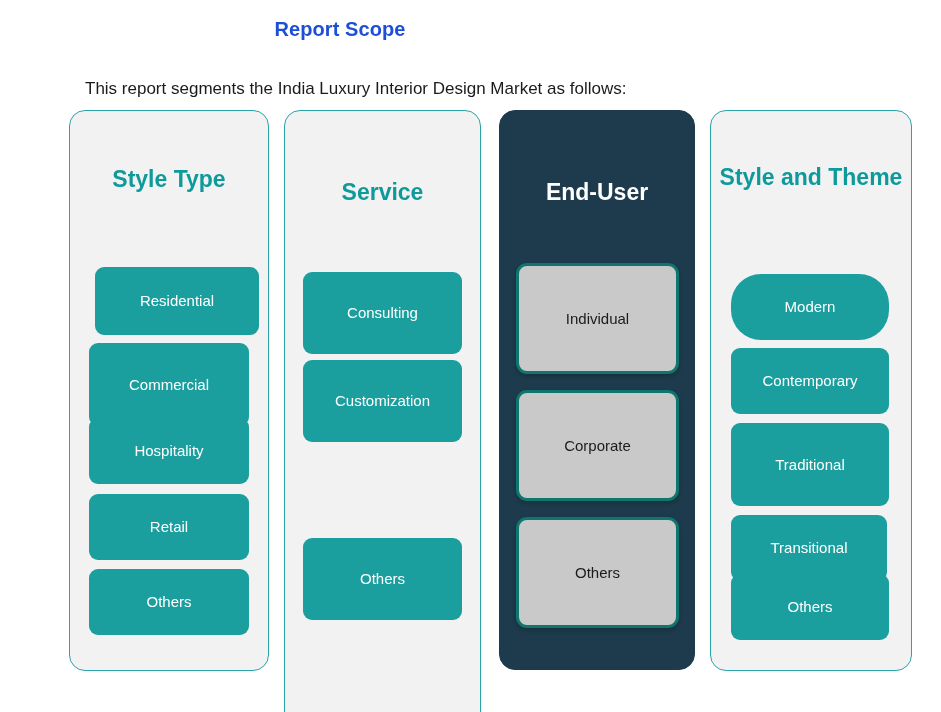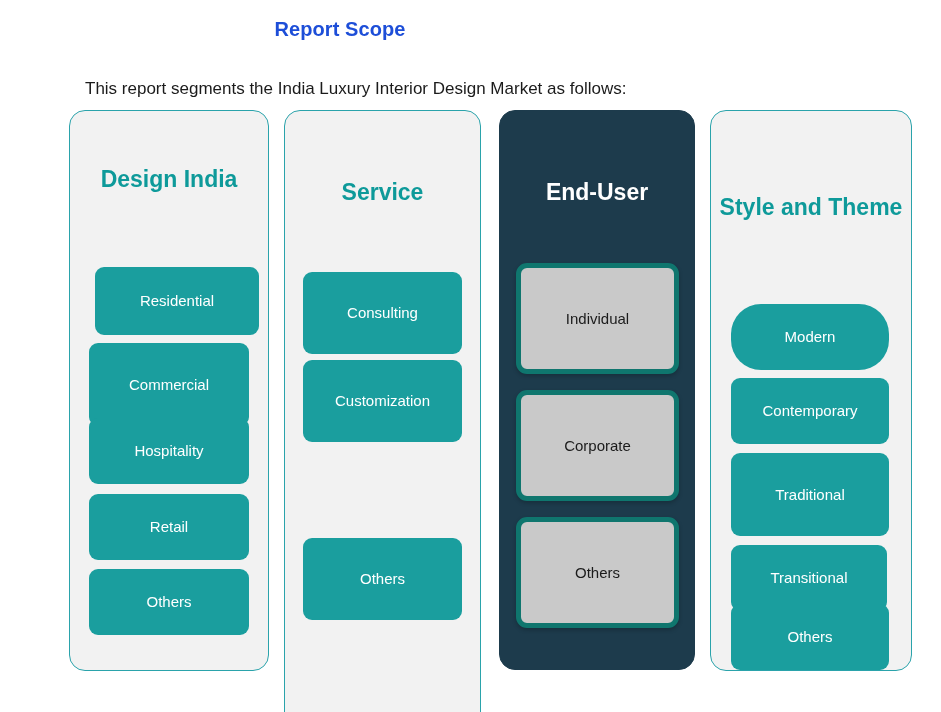--- a/index.html
+++ b/index.html
@@ -101,35 +101,35 @@
     font-size: 15px;
     line-height: 1.2;
   }
   .item.teal {
     background: #1a9e9e;
     color: #ffffff;
   }
   .item.grey {
     background: #c9c9c9;
     color: #1b1b1b;
-    border: 5px solid #0f766e;
+    border: 3px solid #0f766e;
     border-radius: 11px;
     box-shadow: 0 2px 4px rgba(0,0,0,.22);
   }
 </style>
 </head>
 <body>
 
 <div id="page-title">Report Scope</div>
 
 <div id="page-subtitle">This report segments the India Luxury Interior Design Market as follows:</div>
 
 <div id="columns">
     <div class="column light col-0">
-      <div class="col-head" style="margin-top: 52px;">Design India</div>
+      <div class="col-head" style="margin-top: 52px;">Style Type</div>
       <div class="items">
         <div class="item teal" style="left: 25px; top: 71px; width: 164px; height: 68px;">Residential</div>
         <div class="item teal" style="left: 19px; top: 147px; width: 160px; height: 83px;">Commercial</div>
         <div class="item teal" style="left: 19px; top: 222px; width: 160px; height: 66px;">Hospitality</div>
         <div class="item teal" style="left: 19px; top: 298px; width: 160px; height: 66px;">Retail</div>
         <div class="item teal" style="left: 19px; top: 373px; width: 160px; height: 66px;">Others</div>
       </div>
     </div>
     <div class="column light col-1">
       <div class="col-head" style="margin-top: 65px;">Service</div>
@@ -141,21 +141,21 @@
     </div>
     <div class="column dark col-2">
       <div class="col-head" style="margin-top: 65px;">End-User</div>
       <div class="items">
         <div class="item grey" style="left: 16px; top: 54px; width: 163px; height: 111px;">Individual</div>
         <div class="item grey" style="left: 16px; top: 181px; width: 163px; height: 111px;">Corporate</div>
         <div class="item grey" style="left: 16px; top: 308px; width: 163px; height: 111px;">Others</div>
       </div>
     </div>
     <div class="column light col-3">
-      <div class="col-head" style="margin-top: 80px;">Style and Theme</div>
+      <div class="col-head" style="margin-top: 50px;">Style and Theme</div>
       <div class="items">
         <div class="item teal" style="left: 20px; top: 80px; width: 158px; height: 66px; border-radius: 30px;">Modern</div>
         <div class="item teal" style="left: 20px; top: 154px; width: 158px; height: 66px;">Contemporary</div>
         <div class="item teal" style="left: 20px; top: 229px; width: 158px; height: 83px;">Traditional</div>
         <div class="item teal" style="left: 20px; top: 321px; width: 156px; height: 66px;">Transitional</div>
         <div class="item teal" style="left: 20px; top: 380px; width: 158px; height: 66px;">Others</div>
       </div>
     </div>
   </div>
 

